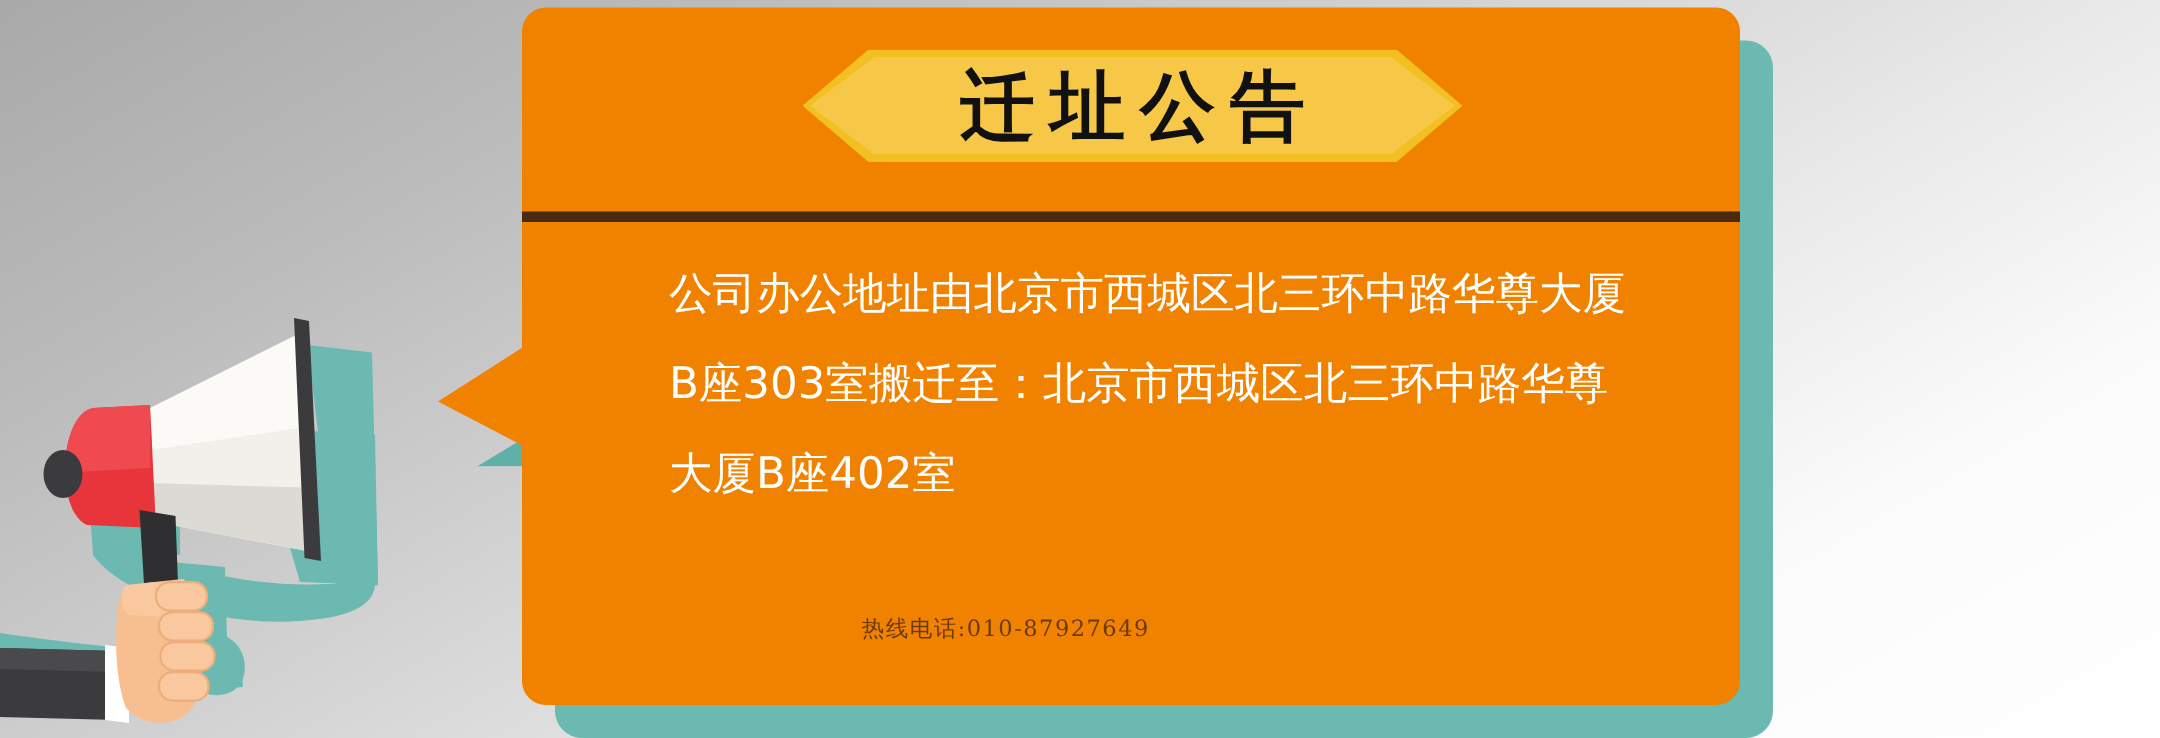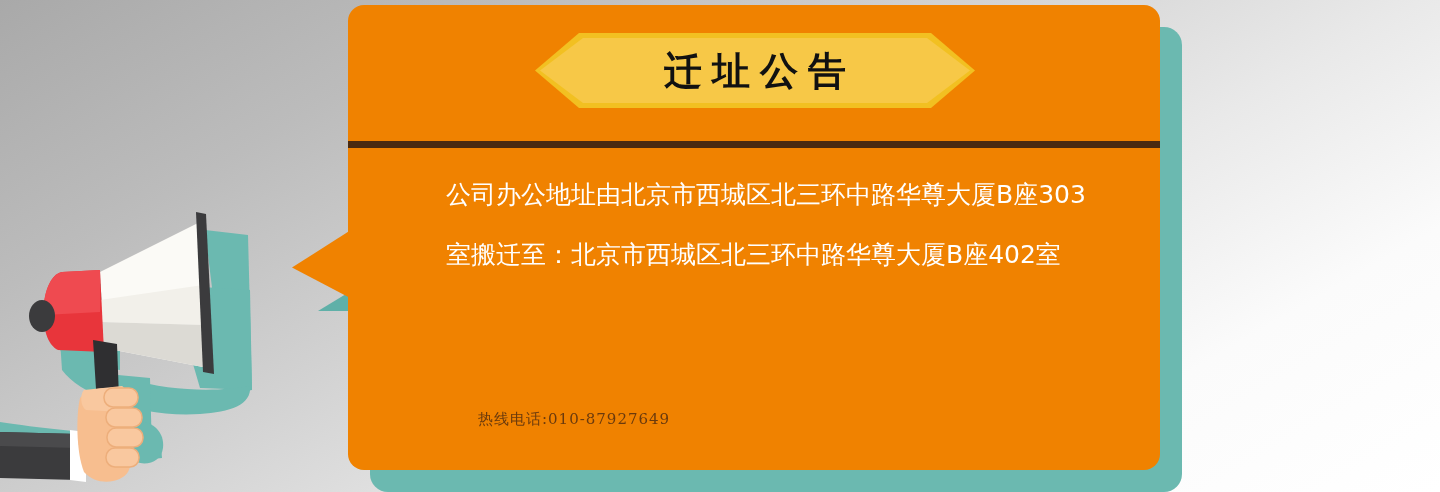--- a/index.html
+++ b/index.html
@@ -96,21 +96,21 @@
     background: #f7c847;
     clip-path: polygon(10% 0%, 90% 0%, 100% 50%, 90% 100%, 10% 100%, 0% 50%);
   }
   #title-text {
     position: absolute;
     inset: 0;
     display: flex;
     align-items: center;
     justify-content: center;
     font-family: "DejaVu Sans", sans-serif;
-    font-size: 38px;
+    font-size: 50px;
     font-weight: bold;
     letter-spacing: 10px;
     text-indent: 10px;
     color: #111111;
     line-height: 1;
   }
 
   
   #card-divider {
     position: absolute;
@@ -123,35 +123,36 @@
 
   
   #card-body {
     position: absolute;
     left: 98px;
     top: 160px;
     width: 650px;
   }
   #body-text {
     font-family: "DejaVu Sans", sans-serif;
-    font-size: 25px;
+    font-size: 29px;
     line-height: 60px;
     color: #ffffff;
     letter-spacing: 0px;
     margin: 0;
   }
 
   
   #card-footer {
     position: absolute;
-    left: 130px;
+    left: 140px;
     top: 405px;
     width: 600px;
     display: flex;
     align-items: center;
+    text-align: center;
   }
   .contact-item {
     font-family: "DejaVu Serif", serif;
     font-size: 15px;
     color: #6a3a0d;
     letter-spacing: 1px;
     white-space: nowrap;
   }
   #contact-hotline { width: 365px; }
 </style>

